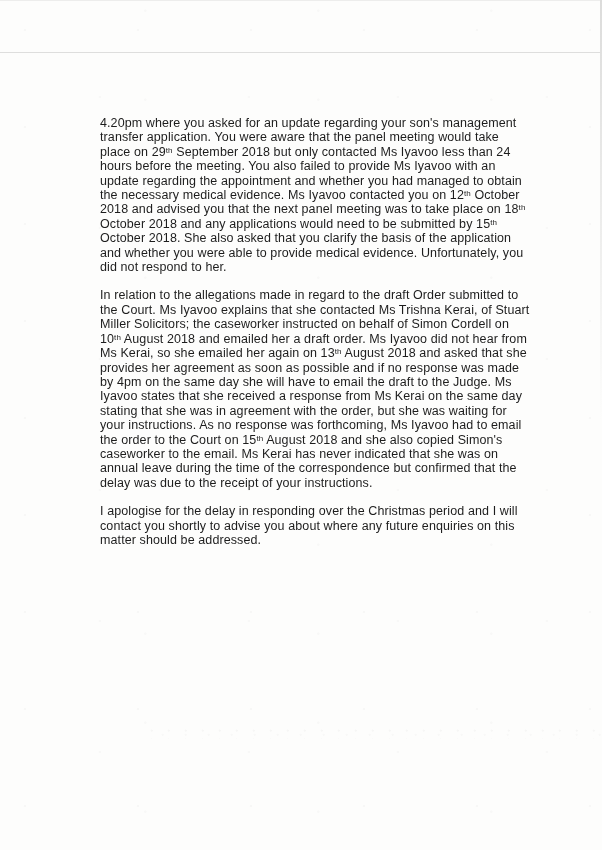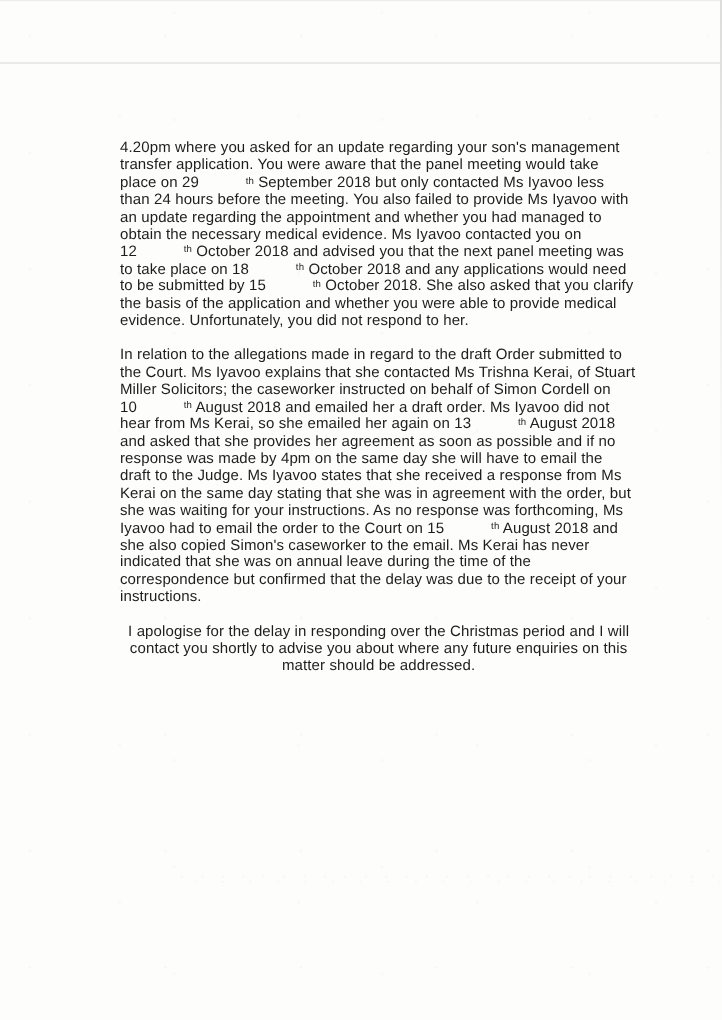--- a/index.html
+++ b/index.html
@@ -66,29 +66,27 @@
     line-height: 14.4px;
     color: #1d1d1d;
     letter-spacing: 0.1px;
   }
   .letter p {
     margin: 0 0 14px 0;
     text-align: left;
   }
   .letter p.closing {
     margin-top: 14px;
-    text-align: center;
   }
   sup {
     font-size: 8px;
     line-height: 0;
     vertical-align: baseline;
     position: relative;
     top: -0.38em;
-    padding-left: 39px;
   }
 </style>
 </head>
 <body>
 
 <div class="page">
   <div class="scan-edge-top"></div>
   <div class="scan-fold-line"></div>
   <div class="scan-edge-right"></div>
   <div class="scan-noise-band"></div>

